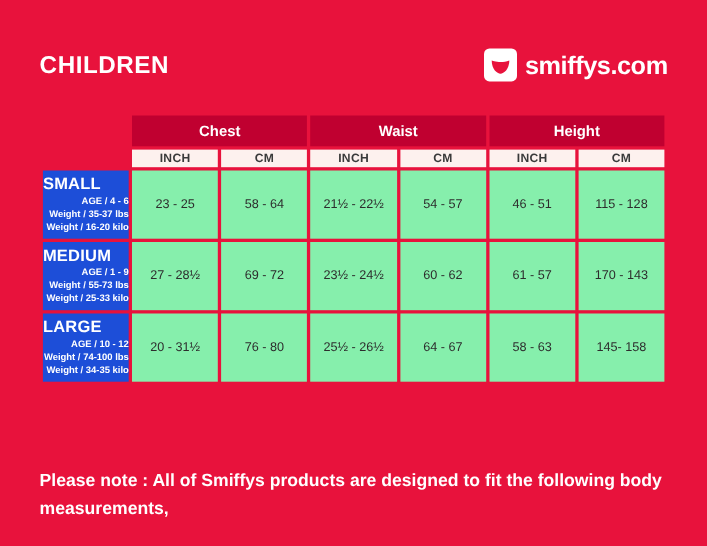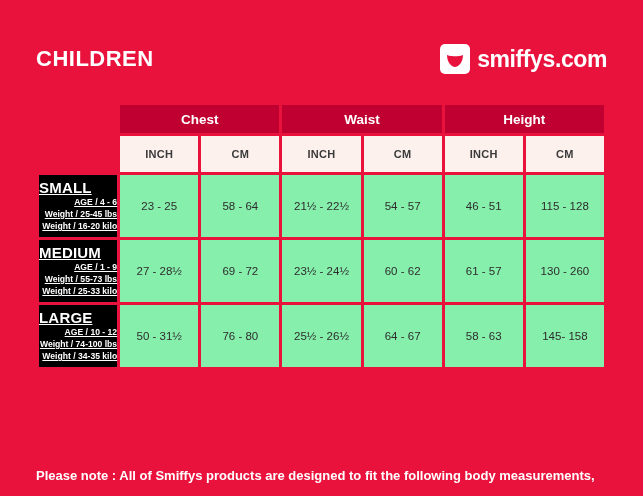--- a/index.html
+++ b/index.html
@@ -76,32 +76,31 @@
     font-weight: bold;
     text-align: center;
     height: 28px;
     vertical-align: middle;
   }
   .unit-head {
     background: #fdf1ee;
     color: #3a3a3a;
     font-size: 11px;
     text-align: center;
-    height: 36px;
+    height: 16px;
     vertical-align: middle;
     letter-spacing: 0.3px;
   }
 
   .size-label {
-    background: #000000;
+    background: #1d4ed8;
     color: #ffffff;
     vertical-align: middle;
     padding: 7px 8px 7px 9px;
     height: 62px;
-    text-decoration: underline;
   }
   .size-label .sz-name {
     font-size: 15px;
     font-weight: bold;
     line-height: 1.08;
     letter-spacing: 0.2px;
   }
   .size-label .sz-meta {
     font-size: 8.6px;
     font-weight: bold;
@@ -116,23 +115,23 @@
     font-size: 11.5px;
     text-align: center;
     vertical-align: middle;
     height: 62px;
   }
 
   .note {
     position: absolute;
     left: 36px;
     right: 36px;
-    bottom: 10px;
-    color: #ffffff;
-    font-size: 13px;
+    bottom: 20px;
+    color: #ffffff;
+    font-size: 16px;
     font-weight: bold;
     line-height: 1.55;
   }
 </style>
 </head>
 <body>
 
 <div class="page">
 
   <div class="header">
@@ -162,21 +161,21 @@
       <th class="unit-head">INCH</th>
       <th class="unit-head">CM</th>
       <th class="unit-head">INCH</th>
       <th class="unit-head">CM</th>
     </tr>
 
     <tr>
       <td class="size-label">
         <div class="sz-name">SMALL</div>
         <div class="sz-meta">AGE / 4 - 6</div>
-        <div class="sz-meta">Weight / 25-45 lbs</div>
+        <div class="sz-meta">Weight / 35-37 lbs</div>
         <div class="sz-meta">Weight / 16-20 kilo</div>
       </td>
       <td class="val-cell">23 - 25</td>
       <td class="val-cell">58 - 64</td>
       <td class="val-cell">21½ - 22½</td>
       <td class="val-cell">54 - 57</td>
       <td class="val-cell">46 - 51</td>
       <td class="val-cell">115 - 128</td>
     </tr>
 
@@ -185,31 +184,31 @@
         <div class="sz-name">MEDIUM</div>
         <div class="sz-meta">AGE / 1 - 9</div>
         <div class="sz-meta">Weight / 55-73 lbs</div>
         <div class="sz-meta">Weight / 25-33 kilo</div>
       </td>
       <td class="val-cell">27 - 28½</td>
       <td class="val-cell">69 - 72</td>
       <td class="val-cell">23½ - 24½</td>
       <td class="val-cell">60 - 62</td>
       <td class="val-cell">61 - 57</td>
-      <td class="val-cell">130 - 260</td>
+      <td class="val-cell">170 - 143</td>
     </tr>
 
     <tr>
       <td class="size-label">
         <div class="sz-name">LARGE</div>
         <div class="sz-meta">AGE / 10 - 12</div>
         <div class="sz-meta">Weight / 74-100 lbs</div>
         <div class="sz-meta">Weight / 34-35 kilo</div>
       </td>
-      <td class="val-cell">50 - 31½</td>
+      <td class="val-cell">20 - 31½</td>
       <td class="val-cell">76 - 80</td>
       <td class="val-cell">25½ - 26½</td>
       <td class="val-cell">64 - 67</td>
       <td class="val-cell">58 - 63</td>
       <td class="val-cell">145- 158</td>
     </tr>
   </tbody>
     </table>
 
   <div class="note">

